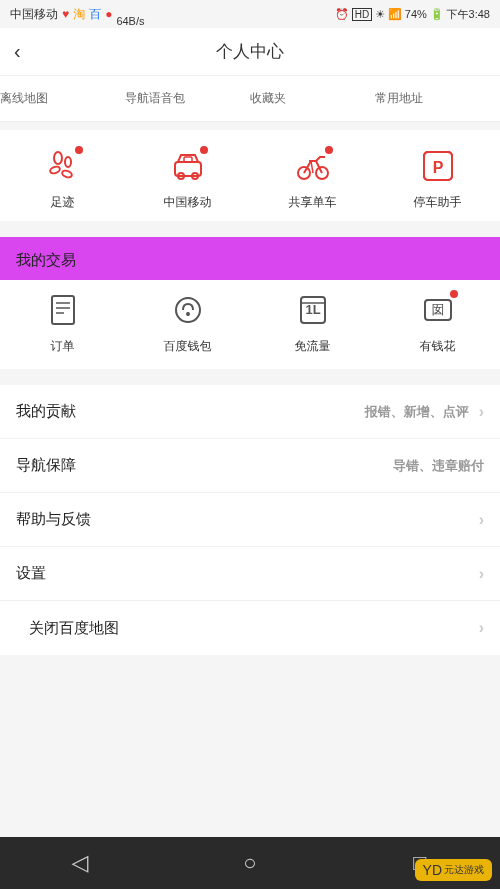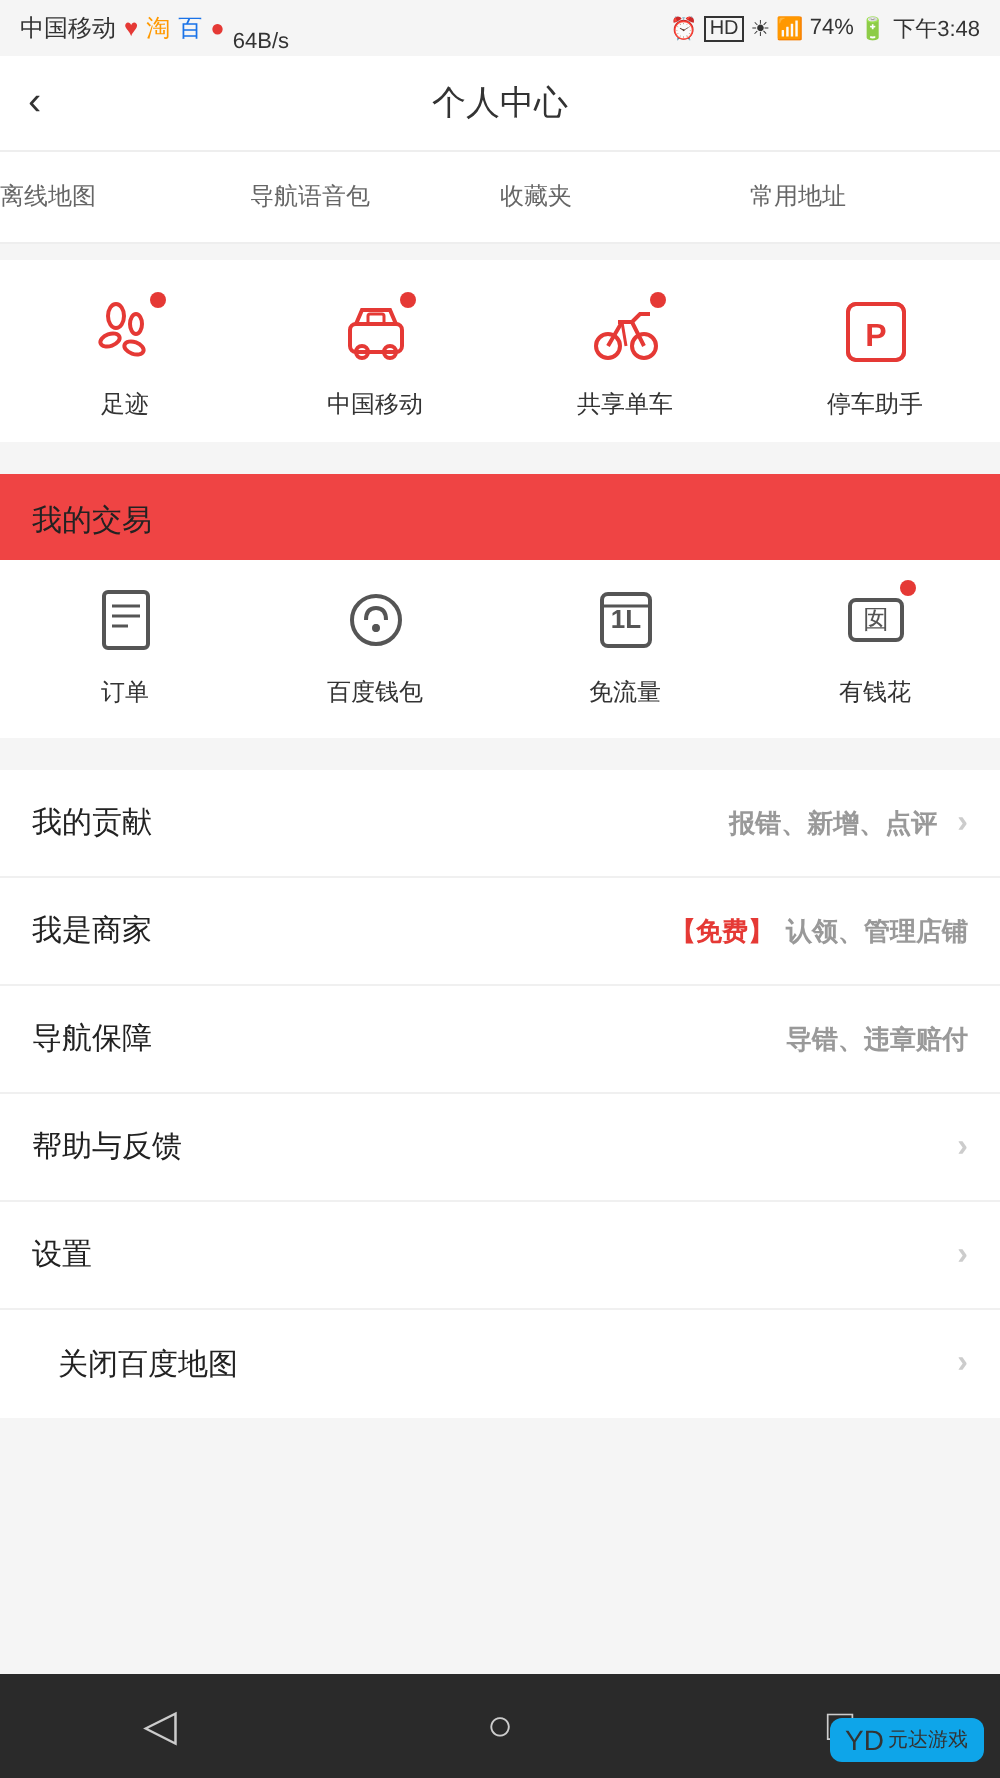--- a/index.html
+++ b/index.html
@@ -106,21 +106,21 @@
       background: #e53935;
       border-radius: 50%;
     }
     .icon-label {
       font-size: 12px;
       color: #333;
     }
 
     
     .section-title {
-      background: #ef4444;
+      background: #d946ef;
       padding: 14px 16px 10px;
       font-size: 15px;
       font-weight: 500;
       color: #222;
       margin-top: 8px;
     }
 
     
     .transaction-section {
       background: #fff;
@@ -197,21 +197,21 @@
       justify-content: center;
       width: 40px;
       height: 40px;
     }
 
     
     .brand-watermark {
       position: fixed;
       bottom: 8px;
       right: 8px;
-      background: #0ea5e9;
+      background: #eab308;
       border-radius: 6px;
       padding: 3px 8px;
       font-size: 10px;
       color: #333;
       display: flex;
       align-items: center;
       gap: 2px;
     }
   </style>
 </head>
@@ -371,27 +371,20 @@
 <div class="list-section">
 
   <div class="list-item">
     <span class="list-item-left">我的贡献</span>
     <div class="list-item-right">
       <span>报错、新增、点评</span>
       <span class="chevron">›</span>
     </div>
   </div>
 
-  <div class="list-item">
-    <span class="list-item-left">我是商家</span>
-    <div class="list-item-right">
-      <span class="free-tag">【免费】</span>
-      <span>认领、管理店铺</span>
-    </div>
-  </div>
 
   <div class="list-item">
     <span class="list-item-left">导航保障</span>
     <div class="list-item-right">
       <span>导错、违章赔付</span>
     </div>
   </div>
 
   <div class="list-item">
     <span class="list-item-left">帮助与反馈</span>

